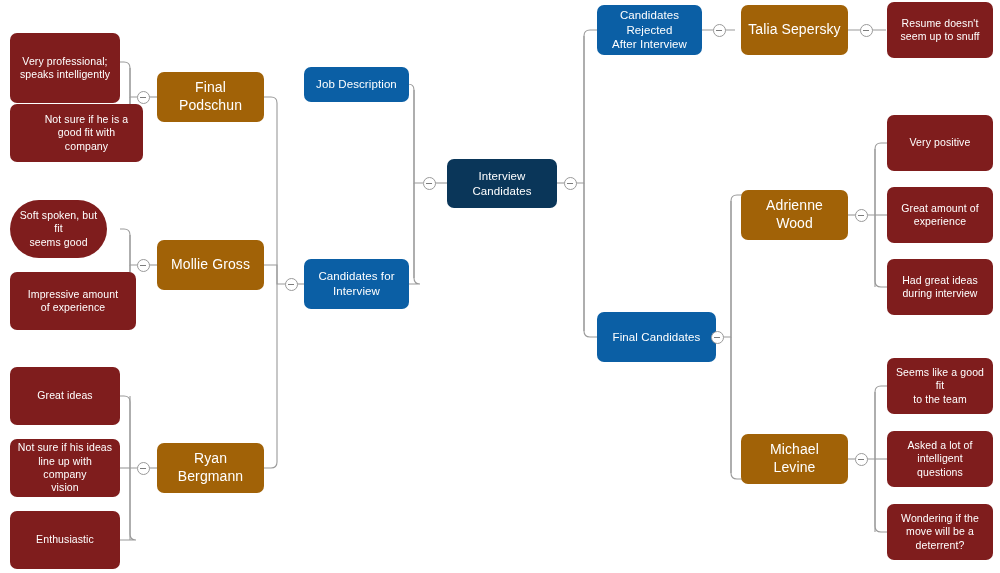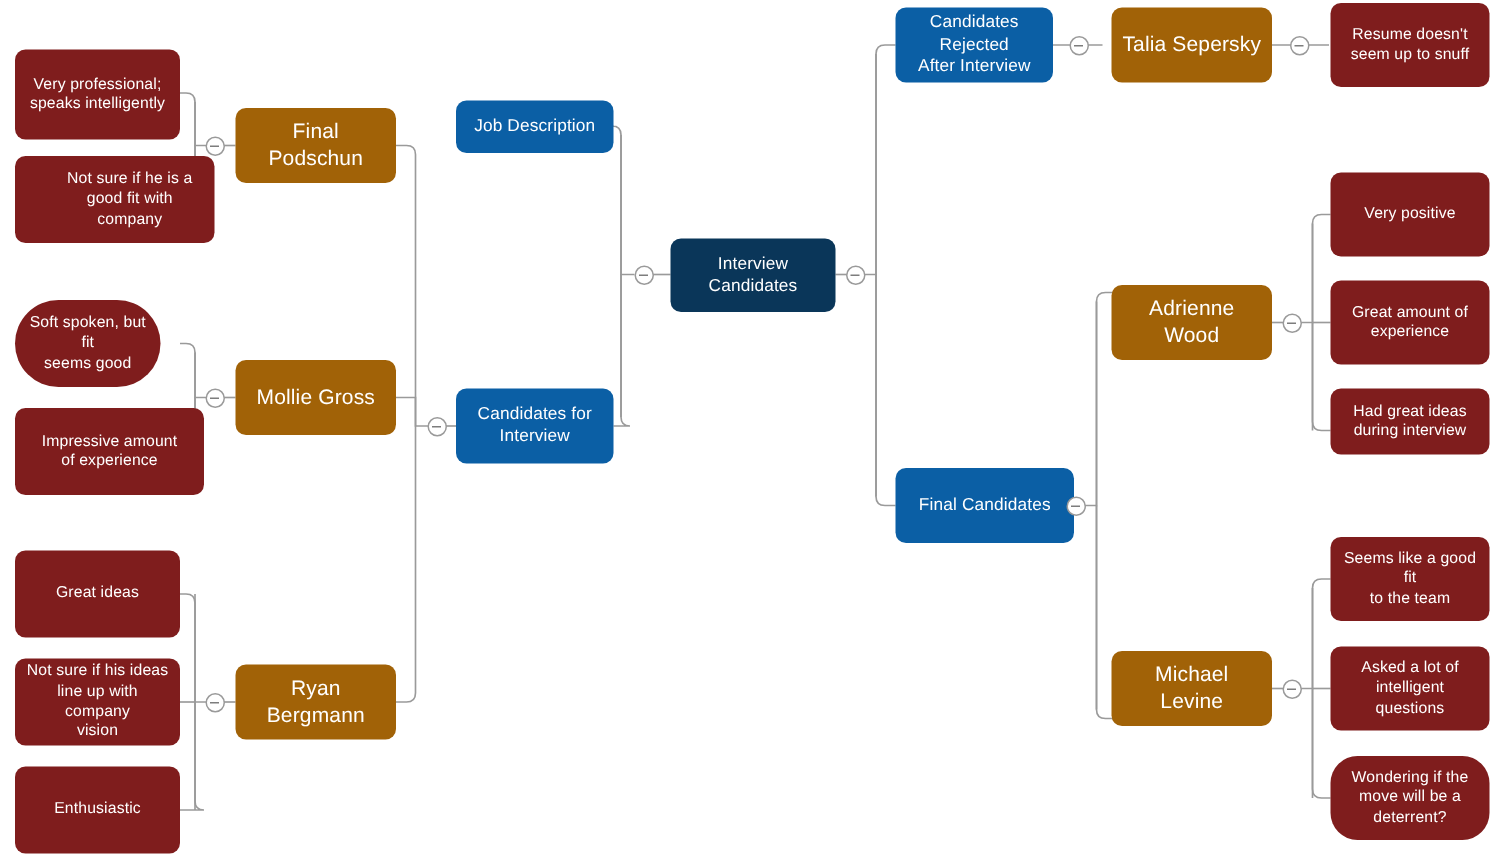--- a/index.html
+++ b/index.html
@@ -146,21 +146,21 @@
   </div>
 
   <div class="node lvl-person" style="left:157px; top:240px; width:107px; height:50px;">
     <span class="node-label">Mollie Gross</span>
   </div>
 
   <div class="node lvl-person" style="left:157px; top:443px; width:107px; height:50px;">
     <span class="node-label">Ryan Bergmann</span>
   </div>
 
-  <div class="node lvl-note" style="left:10px; top:33px; width:110px; height:60px;">
+  <div class="node lvl-note" style="left:10px; top:33px; width:110px; height:70px;">
     <span class="node-label">Very professional;
 speaks intelligently</span>
   </div>
   <div class="node lvl-note" style="left:10px; top:104px; width:133px; height:58px;padding-left:27px;">
     <span class="node-label">Not sure if he is a
 good fit with
 company</span>
   </div>
 
   <div class="node lvl-note" style="left:10px; top:200px; width:97px; height:58px;border-radius:29px;">
@@ -210,34 +210,34 @@
 seem up to snuff</span>
   </div>
 
   <div class="node lvl-note" style="left:887px; top:115px; width:106px; height:56px;">
     <span class="node-label">Very positive</span>
   </div>
   <div class="node lvl-note" style="left:887px; top:187px; width:106px; height:56px;">
     <span class="node-label">Great amount of
 experience</span>
   </div>
-  <div class="node lvl-note" style="left:887px; top:259px; width:106px; height:44px;">
+  <div class="node lvl-note" style="left:887px; top:259px; width:106px; height:56px;">
     <span class="node-label">Had great ideas
 during interview</span>
   </div>
 
   <div class="node lvl-note" style="left:887px; top:358px; width:106px; height:56px;">
     <span class="node-label">Seems like a good fit
 to the team</span>
   </div>
   <div class="node lvl-note" style="left:887px; top:431px; width:106px; height:56px;">
     <span class="node-label">Asked a lot of
 intelligent questions</span>
   </div>
-  <div class="node lvl-note" style="left:887px; top:504px; width:106px; height:56px;border-radius:18px;">
+  <div class="node lvl-note" style="left:887px; top:504px; width:106px; height:56px;">
     <span class="node-label">Wondering if the
 move will be a
 deterrent?</span>
   </div>
 
   <div class="toggle" style="left:423px; top:177px;"></div>
   <div class="toggle" style="left:564px; top:177px;"></div>
   <div class="toggle" style="left:285px; top:278px;"></div>
   <div class="toggle" style="left:137px; top:91px;"></div>
   <div class="toggle" style="left:137px; top:259px;"></div>

